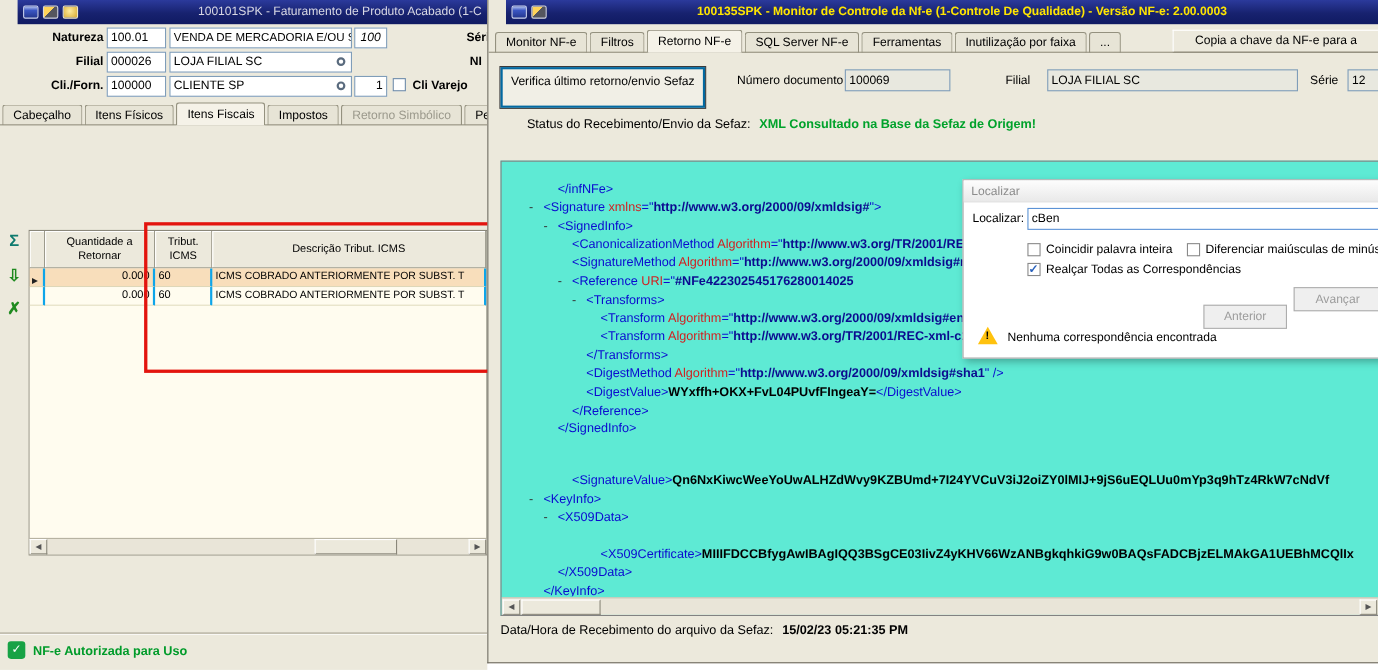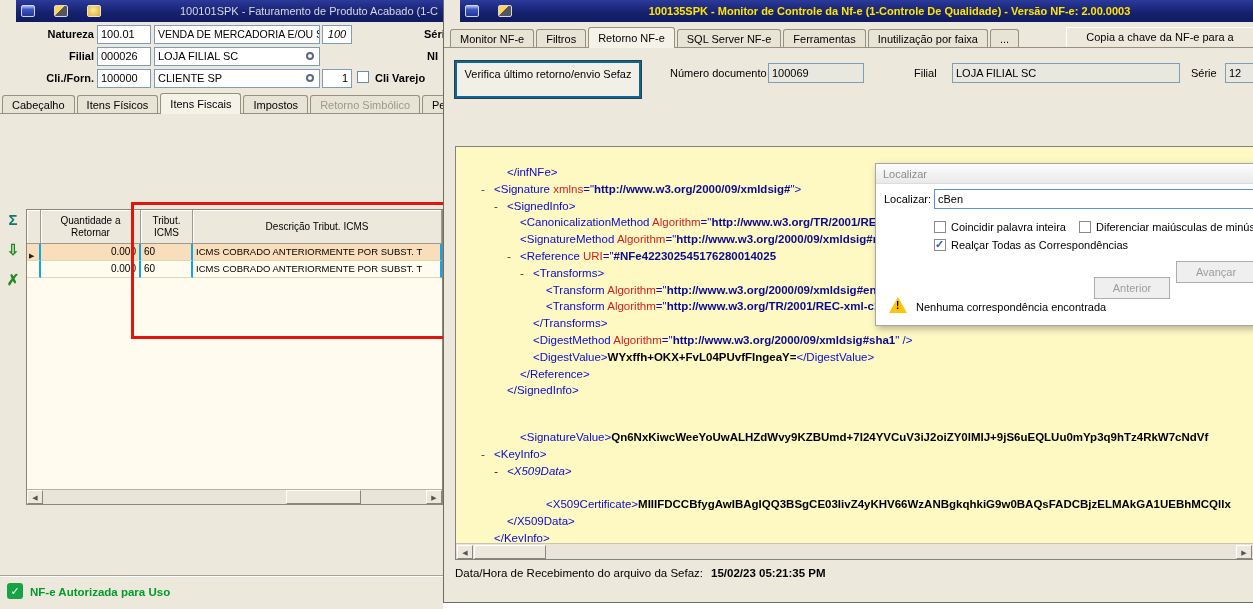--- a/index.html
+++ b/index.html
@@ -3,21 +3,21 @@
 <meta charset="utf-8">
 <style>
   * { box-sizing: border-box; margin:0; padding:0; }
   html,body { width:1253px; height:609px; }
   body { font-family:"Liberation Sans",sans-serif; font-size:11px; color:#000; background:#fff; }
   #screen { position:relative; width:1253px; height:609px; overflow:hidden; background:#fff; }
 
   .win { position:absolute; background:#ECE9DC; }
   .titlebar { position:absolute; left:16px; top:0; right:0; height:22px;
     background:linear-gradient(180deg,#2b3a9c 0%,#17226f 55%,#101a62 100%);
-    display:flex; align-items:center; padding:0 5px; gap:19px; }
+    display:flex; align-items:center; padding:0 5px; gap:4px; }
   .tb-icon { width:14px; height:12px; border:1px solid #ccd5f2; border-radius:2px; flex:none; }
   .tb-icon.window  { background:linear-gradient(180deg,#aebfec 0%,#3b57c4 35%,#24378f 100%); }
   .tb-icon.tools   { background:linear-gradient(135deg,#ffd35a 45%,#55565e 45%); border-color:#d9d9d9; }
   .tb-icon.key     { background:radial-gradient(circle at 45% 40%,#ffec9e,#d8a92f); border-color:#efe7c8; }
   .tb-title-left  { margin-left:auto; color:#D8D8E4; font-size:11px; white-space:nowrap; overflow:hidden; }
   .tb-title-right { flex:1; text-align:center; color:#FFE600; font-weight:bold; font-size:11px; white-space:nowrap; overflow:hidden; }
 
   .lbl  { position:absolute; font-weight:bold; white-space:nowrap; }
   .lbl-r{ position:absolute; left:2px; width:92px; text-align:right; font-weight:bold; white-space:nowrap; }
   .plain{ font-weight:normal; }
@@ -84,21 +84,21 @@
                 border:2px solid #0369a1; box-shadow:0 0 0 1px #3a3a3a; text-align:center;
                 line-height:22px; font-size:11px; }
   #copy-btn { position:absolute; left:622px; top:27px; width:188px; height:21px; background:#ECE9DC;
               border:1px solid; border-color:#fff #8a877a #8a877a #fff; text-align:center;
               line-height:19px; white-space:nowrap; overflow:hidden; }
   .statusline { position:absolute; left:35px; top:107px; font-size:11.5px; white-space:nowrap; }
   .statusline .val { color:#00A22B; font-weight:bold; margin-left:8px; }
   .dtline { position:absolute; left:11px; top:567px; font-size:11.5px; white-space:nowrap; }
   .dtline .val { font-weight:bold; margin-left:8px; }
 
-  #xmlpanel { position:absolute; left:11px; top:146px; width:799px; height:414px; background:#fef9c3;
+  #xmlpanel { position:absolute; left:11px; top:146px; width:799px; height:414px; background:#5eead4;
               border:1px solid #828282; overflow:hidden; }
   #xmllines { position:absolute; left:0; top:0; right:0; bottom:17px; overflow:hidden;
               padding:17px 0 0 12px; font-size:11.5px; white-space:nowrap; }
   .xline { height:16.8px; line-height:16.8px; }
   .xmark { display:inline-block; width:13px; color:#333; }
   .x-b { color:#0A0AD0; }
   .x-r { color:#D21F1F; }
   .x-v { color:#0B0B8F; font-weight:bold; }
   .x-k { color:#000; font-weight:bold; }
   #xmlscroll { position:absolute; left:0; right:0; bottom:0; height:16px; background:#E9E5D8;
@@ -228,41 +228,44 @@
     <div id="copy-btn">Copia a chave da NF-e para a</div>
 
     <div id="verify-btn">Verifica último retorno/envio Sefaz</div>
     <span class="lbl plain" style="left:226px; top:67px; position:absolute;">Número documento</span>
     <div class="fld ro" style="left:324px; top:63px; width:96px; height:20px; line-height:18px;">100069</div>
     <span class="lbl plain" style="left:470px; top:67px; position:absolute;">Filial</span>
     <div class="fld ro" style="left:508px; top:63px; width:228px; height:20px; line-height:18px;">LOJA FILIAL SC</div>
     <span class="lbl plain" style="left:747px; top:67px; position:absolute;">Série</span>
     <div class="fld ro" style="left:781px; top:63px; width:29px; height:20px; line-height:18px;">12</div>
 
+    <div class="statusline">
+      <span>Status do Recebimento/Envio da Sefaz:</span><span class="val">XML Consultado na Base da Sefaz de Origem!</span>
+    </div>
 
     <div id="xmlpanel">
       <div id="xmllines">
           <div class="xline" style="padding-left: 39px;"><span class="x-b">&lt;/infNFe&gt;</span></div>
           <div class="xline" style="padding-left: 13px;"><span class="xmark">-</span><span class="x-b">&lt;Signature </span><span class="x-r">xmlns</span><span class="x-b">="</span><span class="x-v">http://www.w3.org/2000/09/xmldsig#</span><span class="x-b">"&gt;</span></div>
           <div class="xline" style="padding-left: 26px;"><span class="xmark">-</span><span class="x-b">&lt;SignedInfo&gt;</span></div>
           <div class="xline" style="padding-left: 52px;"><span class="x-b">&lt;CanonicalizationMethod </span><span class="x-r">Algorithm</span><span class="x-b">="</span><span class="x-v">http://www.w3.org/TR/2001/REC-xml-c14n-20010315</span><span class="x-b">" /&gt;</span></div>
           <div class="xline" style="padding-left: 52px;"><span class="x-b">&lt;SignatureMethod </span><span class="x-r">Algorithm</span><span class="x-b">="</span><span class="x-v">http://www.w3.org/2000/09/xmldsig#rsa-sha1</span><span class="x-b">" /&gt;</span></div>
           <div class="xline" style="padding-left: 39px;"><span class="xmark">-</span><span class="x-b">&lt;Reference </span><span class="x-r">URI</span><span class="x-b">="</span><span class="x-v">#NFe422302545176280014025</span></div>
           <div class="xline" style="padding-left: 52px;"><span class="xmark">-</span><span class="x-b">&lt;Transforms&gt;</span></div>
           <div class="xline" style="padding-left: 78px;"><span class="x-b">&lt;Transform </span><span class="x-r">Algorithm</span><span class="x-b">="</span><span class="x-v">http://www.w3.org/2000/09/xmldsig#enveloped-signature</span><span class="x-b">" /&gt;</span></div>
           <div class="xline" style="padding-left: 78px;"><span class="x-b">&lt;Transform </span><span class="x-r">Algorithm</span><span class="x-b">="</span><span class="x-v">http://www.w3.org/TR/2001/REC-xml-c14n-20010315</span><span class="x-b">" /&gt;</span></div>
           <div class="xline" style="padding-left: 65px;"><span class="x-b">&lt;/Transforms&gt;</span></div>
           <div class="xline" style="padding-left: 65px;"><span class="x-b">&lt;DigestMethod </span><span class="x-r">Algorithm</span><span class="x-b">="</span><span class="x-v">http://www.w3.org/2000/09/xmldsig#sha1</span><span class="x-b">" /&gt;</span></div>
           <div class="xline" style="padding-left: 65px;"><span class="x-b">&lt;DigestValue&gt;</span><span class="x-k">WYxffh+OKX+FvL04PUvfFIngeaY=</span><span class="x-b">&lt;/DigestValue&gt;</span></div>
           <div class="xline" style="padding-left: 52px;"><span class="x-b">&lt;/Reference&gt;</span></div>
           <div class="xline" style="padding-left: 39px;"><span class="x-b">&lt;/SignedInfo&gt;</span></div>
           <div class="xline"></div>
           <div class="xline" style="padding-left: 52px; margin-top: 13px;"><span class="x-b">&lt;SignatureValue&gt;</span><span class="x-k">Qn6NxKiwcWeeYoUwALHZdWvy9KZBUmd+7I24YVCuV3iJ2oiZY0lMIJ+9jS6uEQLUu0mYp3q9hTz4RkW7cNdVf</span></div>
           <div class="xline" style="padding-left: 13px;"><span class="xmark">-</span><span class="x-b">&lt;KeyInfo&gt;</span></div>
-          <div class="xline" style="padding-left: 26px; font-style: italic;"><span class="xmark">-</span><span class="x-b">&lt;X509Data&gt;</span></div>
+          <div class="xline" style="padding-left: 26px;"><span class="xmark">-</span><span class="x-b">&lt;X509Data&gt;</span></div>
           <div class="xline"></div>
           <div class="xline" style="padding-left: 78px;"><span class="x-b">&lt;X509Certificate&gt;</span><span class="x-k">MIIIFDCCBfygAwIBAgIQQ3BSgCE03IivZ4yKHV66WzANBgkqhkiG9w0BAQsFADCBjzELMAkGA1UEBhMCQlIx</span></div>
           <div class="xline" style="padding-left: 39px;"><span class="x-b">&lt;/X509Data&gt;</span></div>
           <div class="xline" style="padding-left: 26px;"><span class="x-b">&lt;/KeyInfo&gt;</span></div>
         </div>
       <div id="xmlscroll">
         <span class="sbtn left" style="left:1px; top:1px;"></span>
         <span class="sthumb" style="left:18px; top:1px; width:72px;"></span>
         <span class="sbtn right" style="right:1px; top:1px;"></span>
       </div>

